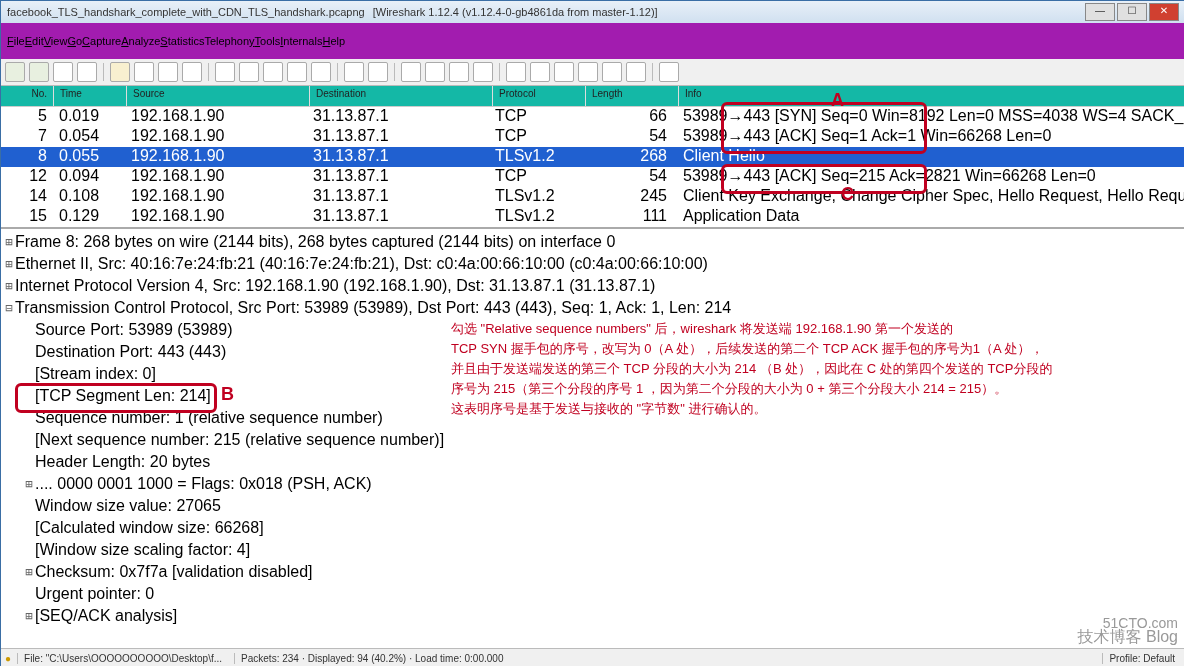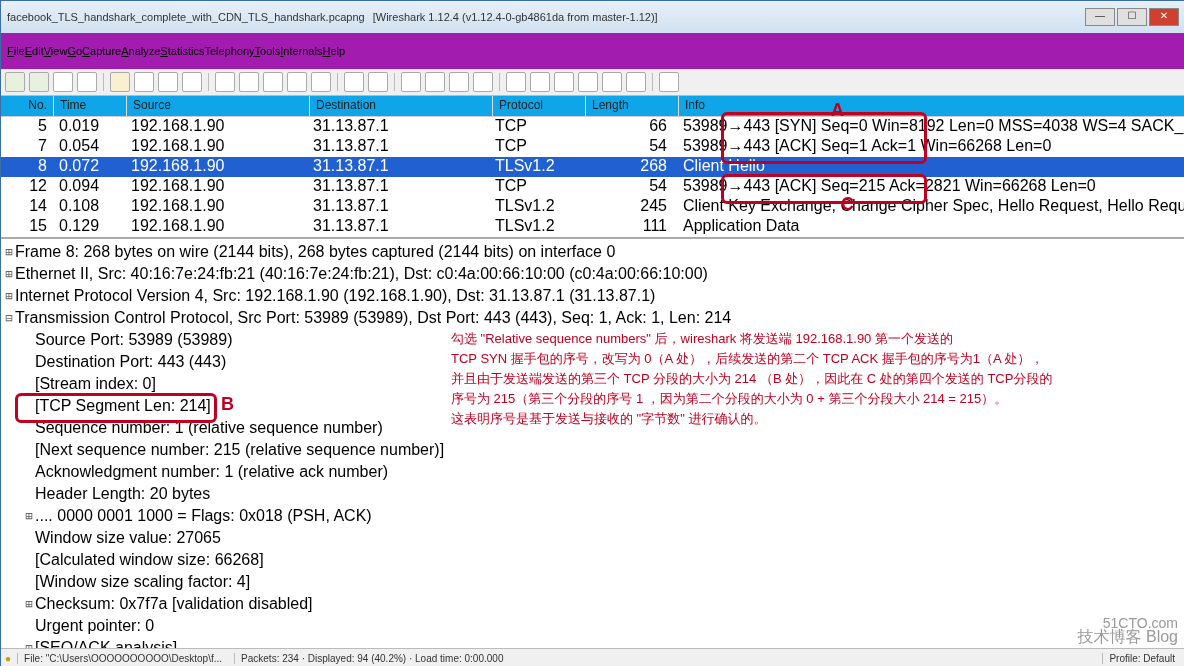--- a/index.html
+++ b/index.html
@@ -1,35 +1,35 @@
 <!DOCTYPE html>
 <html><head>
 <meta charset="utf-8">
 <style>
 html,body{margin:0;padding:0;font-family:"Segoe UI",Tahoma,sans-serif;font-size:12px;color:#000;background:#fff;overflow:hidden}
 .window{width:1184px;height:666px;display:flex;flex-direction:column;border:1px solid #3a6ea5}
-.titlebar{height:32px;background:linear-gradient(#e8f0f8,#d0e0f0);display:flex;align-items:center;padding:0 6px;font-size:11px;color:#333}
+.titlebar{height:22px;background:linear-gradient(#e8f0f8,#d0e0f0);display:flex;align-items:center;padding:0 6px;font-size:11px;color:#333}
 .titlebar .btns{margin-left:auto;display:flex;gap:2px}
 .tbtn{width:28px;height:16px;background:#e0e0e0;border:1px solid #888;font-size:10px;text-align:center;line-height:14px}
 .tclose{background:#d04030;color:#fff}
 .menubar{height:20px;background:#a21caf;display:flex;align-items:center;padding:8px 6px;font-size:11px}
 .menubar span{cursor:pointer}
 .menubar span u{text-decoration:underline}
 .toolbar{height:26px;background:#f0f0f0;border-bottom:1px solid #bbb;display:flex;align-items:center;gap:4px;padding:0 4px}
 .ticon{width:18px;height:18px;border:1px solid #aaa;background:#fff;border-radius:2px}
 .ticon.c1{background:#e8f0e0}
 .ticon.c2{background:#f8f0d0}
 .tdiv{width:1px;height:18px;background:#bbb;margin:0 2px}
 .filterbar{height:24px;background:#f0f0f0;border-bottom:1px solid #bbb;display:flex;align-items:center;padding:0 4px;gap:4px;font-size:11px}
 .filterbar label{color:#333}
 .filterbar input{flex:0 0 220px;height:16px;font-size:11px;background:#d8f8d8;border:1px solid #8a8}
 .filterbar .fbtn{width:16px;height:16px;border:1px solid #999;background:#fff;text-align:center;font-size:10px;line-height:14px}
 .filterbar .flink{color:#1060c0;margin:0 4px}
 .packetlist{flex:0 0 auto;position:relative}
-.phead{display:flex;height:20px;background:#0ea5e9;border-bottom:1px solid #ccc;font-size:12px;color:#222}
+.phead{display:flex;height:20px;background:#14b8a6;border-bottom:1px solid #ccc;font-size:10px;color:#222}
 .phead div{padding:2px 6px;border-right:1px solid #ddd}
 .prow{display:flex;height:20px;background:#fff;font-size:16px;font-family:"Segoe UI",Arial,sans-serif}
 .prow div{padding:0 6px;white-space:nowrap;overflow:hidden}
 .prow.sel{background:#2060d0;color:#fff}
 .c-no{width:40px;text-align:right}
 .c-time{width:60px}
 .c-src{width:170px}
 .c-dst{width:170px}
 .c-proto{width:80px}
 .c-len{width:80px}
@@ -134,21 +134,21 @@
           <div class="c-no">7</div>
           <div class="c-time">0.054</div>
           <div class="c-src">192.168.1.90</div>
           <div class="c-dst">31.13.87.1</div>
           <div class="c-proto">TCP</div>
           <div class="c-len" style="text-align:right;padding-right:10px">54</div>
           <div class="c-info">53989→443 [ACK] Seq=1 Ack=1 Win=66268 Len=0</div>
         </div>
         <div class="prow sel">
           <div class="c-no">8</div>
-          <div class="c-time">0.072</div>
+          <div class="c-time">0.055</div>
           <div class="c-src">192.168.1.90</div>
           <div class="c-dst">31.13.87.1</div>
           <div class="c-proto">TLSv1.2</div>
           <div class="c-len" style="text-align:right;padding-right:10px">268</div>
           <div class="c-info">Client Hello</div>
         </div>
         <div class="prow">
           <div class="c-no">12</div>
           <div class="c-time">0.094</div>
           <div class="c-src">192.168.1.90</div>
@@ -217,24 +217,20 @@
           <span class="tw"></span>
           <span>[TCP Segment Len: 214]</span>
         </div>
         <div class="drow ind1">
           <span class="tw"></span>
           <span>Sequence number: 1    (relative sequence number)</span>
         </div>
         <div class="drow ind1">
           <span class="tw"></span>
           <span>[Next sequence number: 215    (relative sequence number)]</span>
-        </div>
-        <div class="drow ind1">
-          <span class="tw"></span>
-          <span>Acknowledgment number: 1    (relative ack number)</span>
         </div>
         <div class="drow ind1">
           <span class="tw"></span>
           <span>Header Length: 20 bytes</span>
         </div>
         <div class="drow ind1">
           <span class="tw">⊞</span>
           <span>.... 0000 0001 1000 = Flags: 0x018 (PSH, ACK)</span>
         </div>
         <div class="drow ind1">

